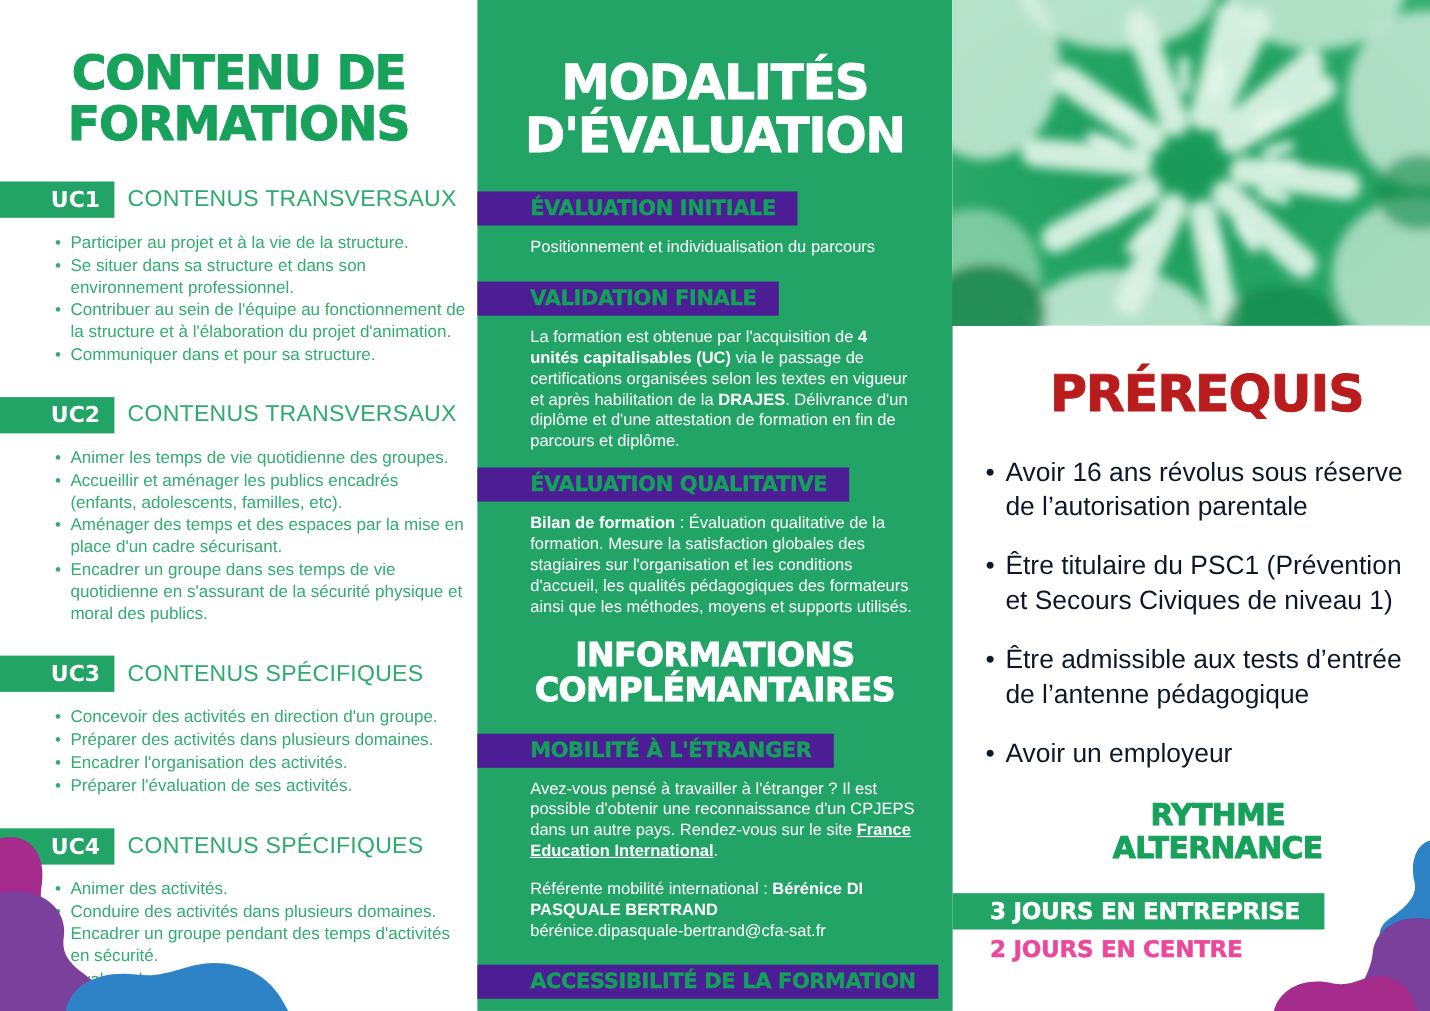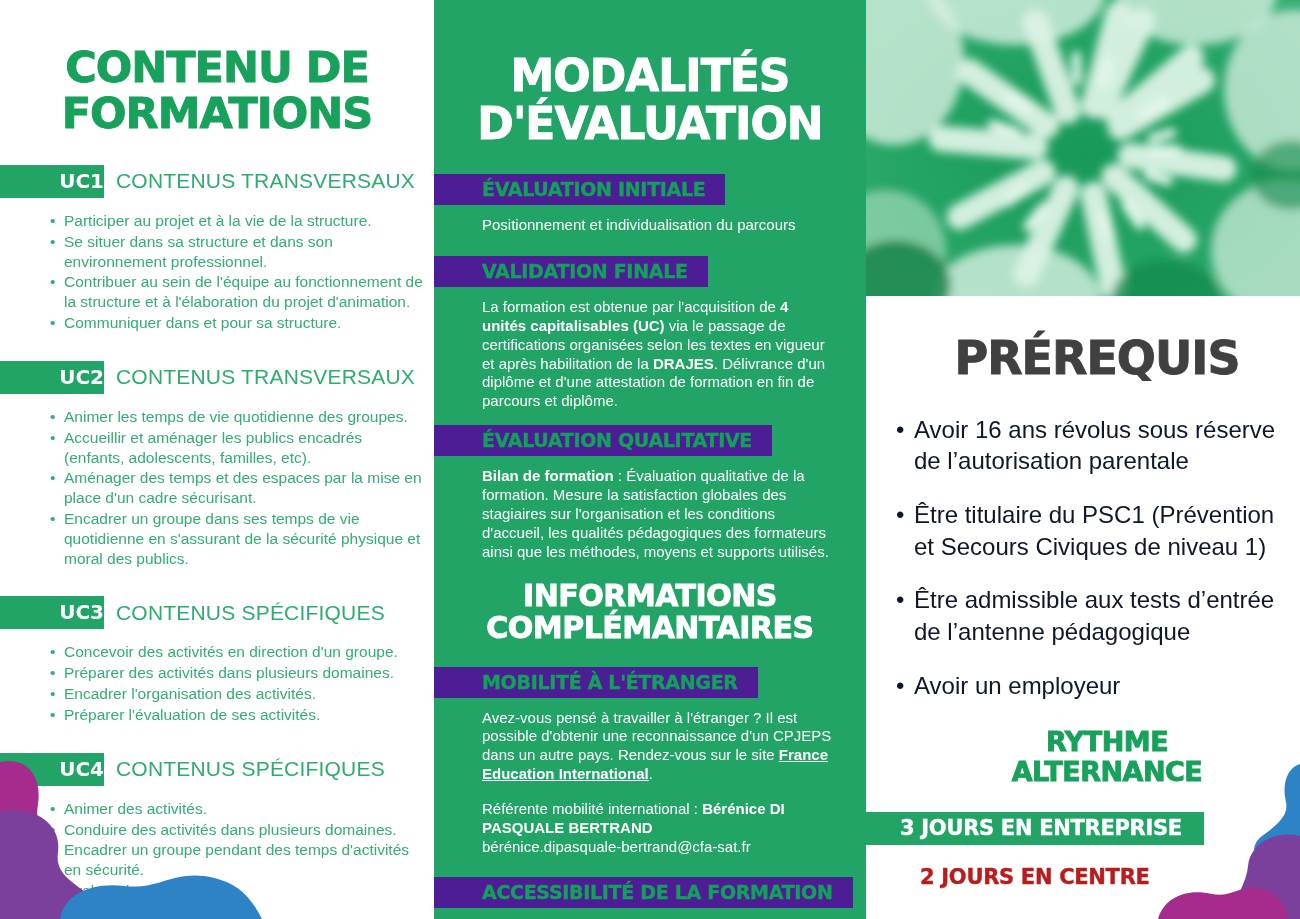--- a/index.html
+++ b/index.html
@@ -26,31 +26,31 @@
     -webkit-text-stroke:0.9px currentColor;
     text-transform:uppercase;
     text-align:center;
     line-height:1.08;
   }
   .display span { display:block; }
 
   .left-title  { margin-top:44px; font-size:43px; color:#17a15b; }
   .mid-title   { margin:52px -16px 0 -32px; font-size:44px; color:#ffffff; }
   .info-title  { margin:18px -16px 0 -32px; font-size:30px; color:#ffffff; letter-spacing:-0.5px;}
-  .prerequis-title { margin-top:38px; font-size:46px; color:#404040;margin-left:28px; }
+  .prerequis-title { margin-top:38px; font-size:46px; color:#b91c1c;margin-left:28px; }
   .rythme-title    { margin-top:26px; font-size:27px; color:#17a15b; letter-spacing:-0.5px;padding-left:48px; }
 
   
   .uc-row { display:flex; align-items:center; margin-top:28px; }
   .uc-badge {
     width:104px; height:33px; flex:0 0 104px;
     background:#22a466; color:#ffffff;
     font-family:"DejaVu Sans", sans-serif; font-weight:bold;
     font-size:20px; line-height:33px; text-align:right;
-    letter-spacing:0;
+    padding-right:13px; letter-spacing:0;
   }
   .uc-heading {
     margin-left:12px; font-size:21px; color:#2fab70; letter-spacing:0.2px;
     white-space:nowrap;
   }
   ul.bullets { list-style:none; margin:13px 10px 0 50px; }
   ul.bullets li {
     position:relative; padding-left:14px;
     font-size:15.5px; line-height:1.28; color:#34ac73;
     margin-bottom:1px;
@@ -88,22 +88,22 @@
   ul.prereq li::before { content:"•"; position:absolute; left:0; top:0; }
   .badge-green {
     display:inline-block; margin-top:26px;
     background:#22a466; color:#ffffff;
     font-family:"DejaVu Sans", sans-serif; font-weight:bold;
     font-size:21px; letter-spacing:-0.3px;
     padding:4px 22px 5px 34px; white-space:nowrap;
     -webkit-text-stroke:0.4px currentColor;
   }
   .badge-text-green {
-    display:block; margin-top:20px; padding-left:54px;
-    color:#b91c1c; font-family:"DejaVu Sans", sans-serif; font-weight:bold;
+    display:block; margin-top:6px; padding-left:34px;
+    color:#ec4899; font-family:"DejaVu Sans", sans-serif; font-weight:bold;
     font-size:21px; letter-spacing:-0.3px;
     -webkit-text-stroke:0.4px currentColor;
   }
 
   
   .blob-bl { position:absolute; left:0; bottom:0; pointer-events:none; }
   .blob-br { position:absolute; right:0; bottom:0; pointer-events:none; }
 </style>
 </head>
 <body>

